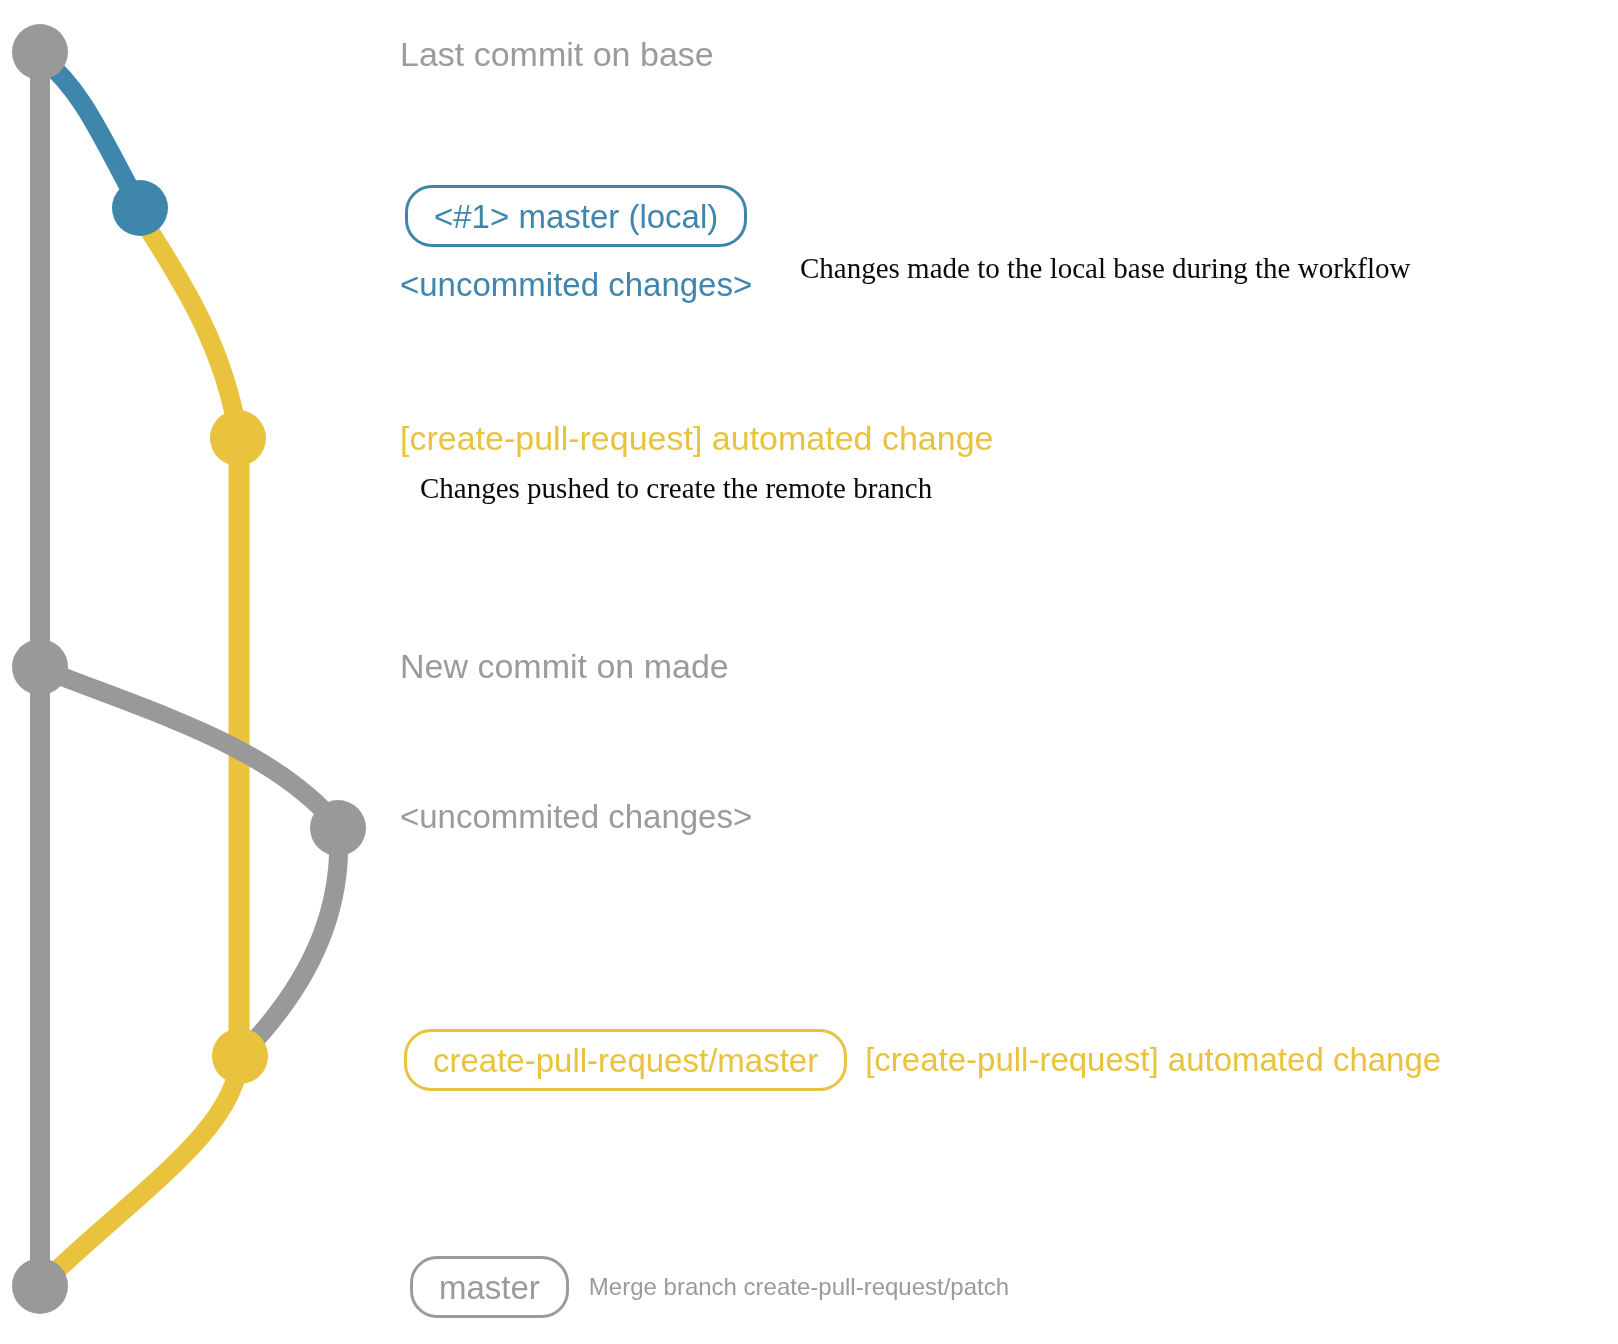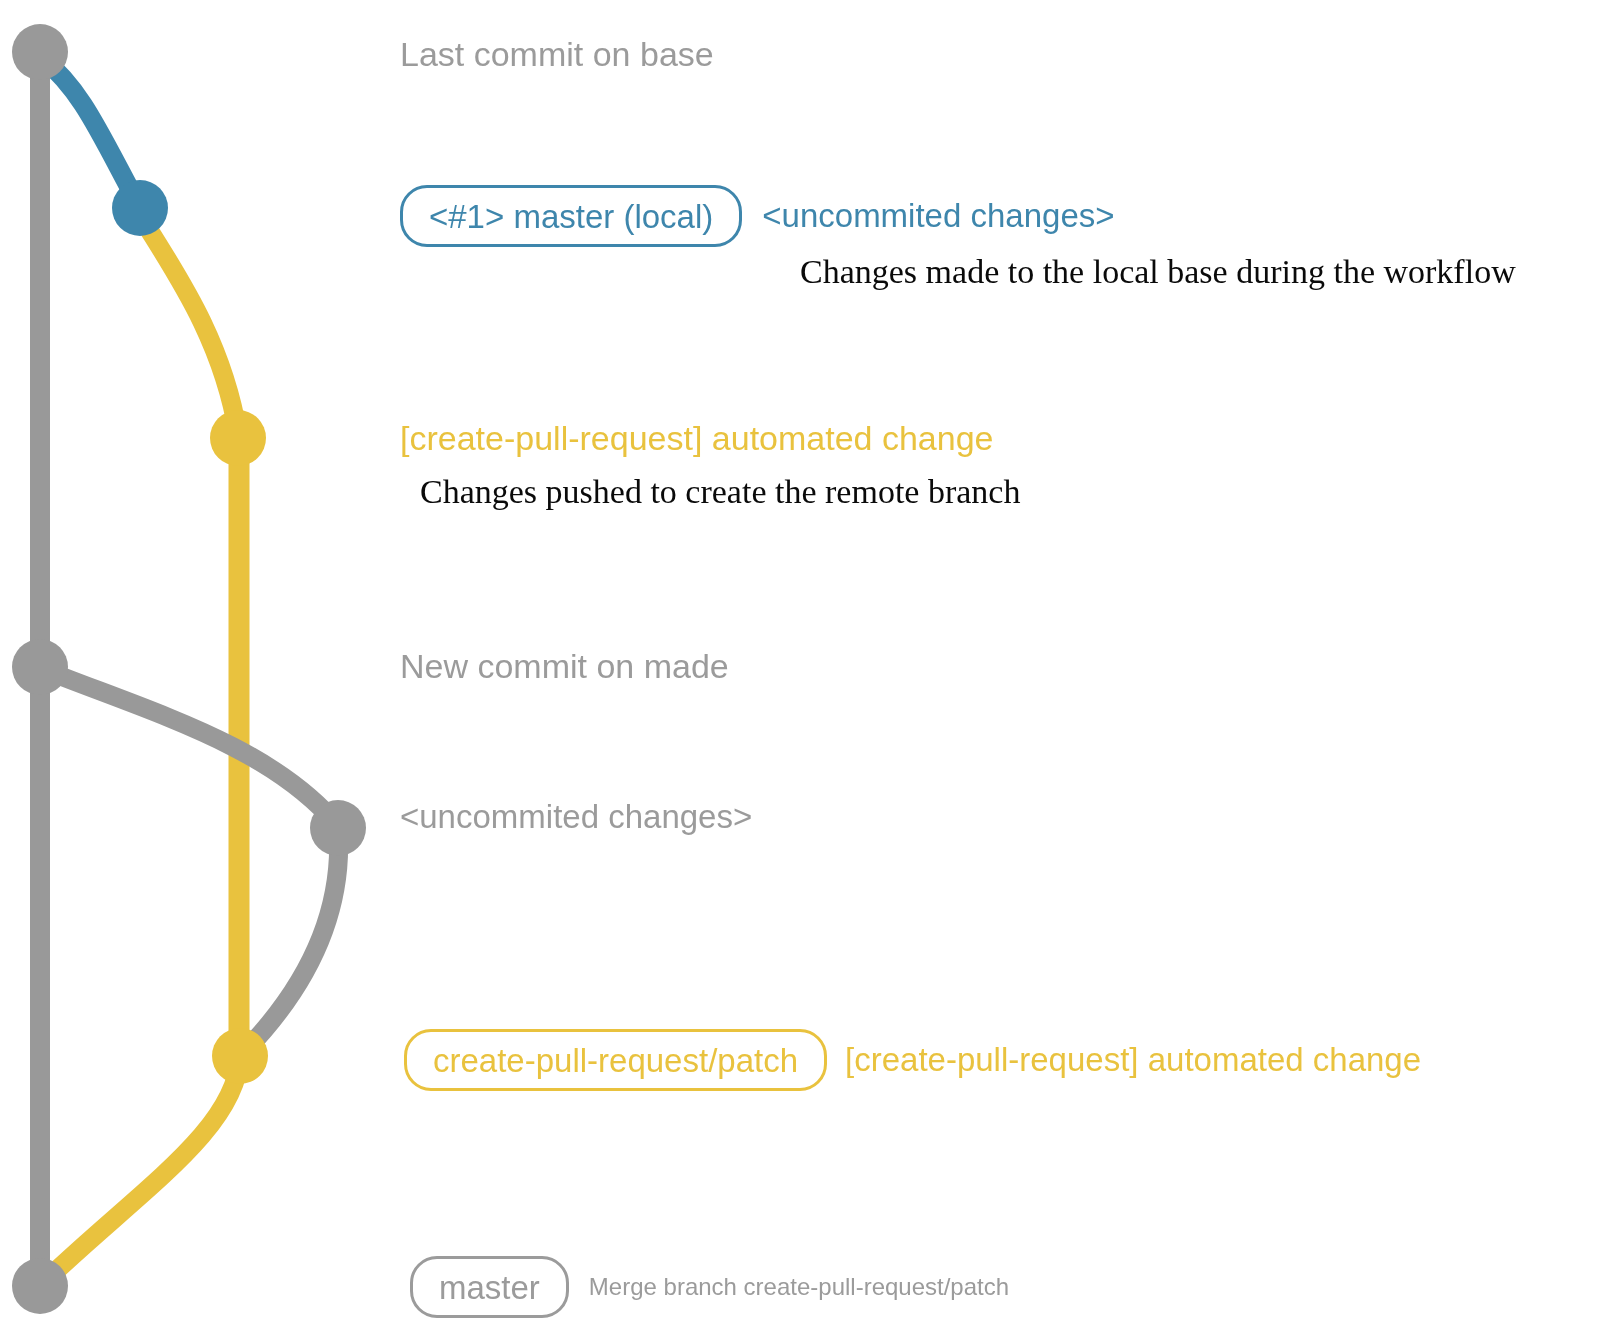--- a/index.html
+++ b/index.html
@@ -41,21 +41,21 @@
     position:absolute;
     font-size:34px;
     line-height:1.1;
     color:var(--textGray);
     white-space:nowrap;
   }
   .label.yellow{color:var(--yellow);}
   .caption{
     position:absolute;
     font-family:"Liberation Serif", serif;
-    font-size:34px;
+    font-size:29px;
     line-height:1.15;
     color:var(--black);
     white-space:nowrap;
   }
 </style>
 </head>
 <body>
 
 <div id="stage">
 
@@ -79,37 +79,37 @@
     <circle cx="140" cy="208" r="28" style="fill:var(--blue)"></circle>
     <circle cx="238" cy="438" r="28" style="fill:var(--yellow)"></circle>
     <circle cx="40" cy="667" r="28" style="fill:var(--gray)"></circle>
     <circle cx="338" cy="828" r="28" style="fill:var(--gray)"></circle>
     <circle cx="240" cy="1056" r="28" style="fill:var(--yellow)"></circle>
     <circle cx="40" cy="1286" r="28" style="fill:var(--gray)"></circle>
   </svg>
 
   <div class="label" style="left:400px;top:36px;">Last commit on base</div>
 
-  <div class="row" style="left:400px;top:185px;">
+  <div class="row" style="left:400px;top:185px;flex-direction:column;">
     <span class="pill blue">&lt;#1&gt; master (local)</span>
     <span class="msg blue">&lt;uncommited changes&gt;</span>
   </div>
   <div class="caption" style="left:800px;top:252px;">Changes made to the local base during the workflow</div>
 
   <div class="label yellow" style="left:400px;top:420px;">[create-pull-request] automated change</div>
   <div class="caption" style="left:420px;top:472px;">Changes pushed to create the remote branch</div>
 
   <div class="label" style="left:400px;top:648px;">New commit on made</div>
 
   <div class="row" style="left:400px;top:799px;">
     <span class="msg gray">&lt;uncommited changes&gt;</span>
   </div>
 
   <div class="row" style="left:404px;top:1029px;gap:18px;">
-    <span class="pill yellow">create-pull-request/patch</span>
+    <span class="pill yellow">create-pull-request/master</span>
     <span class="msg yellow">[create-pull-request] automated change</span>
   </div>
 
   <div class="row" style="left:410px;top:1256px;">
     <span class="pill gray">master</span>
     <span class="msg gray" style="font-size:24px;">Merge branch create-pull-request/patch</span>
   </div>
 
 </div>
 

